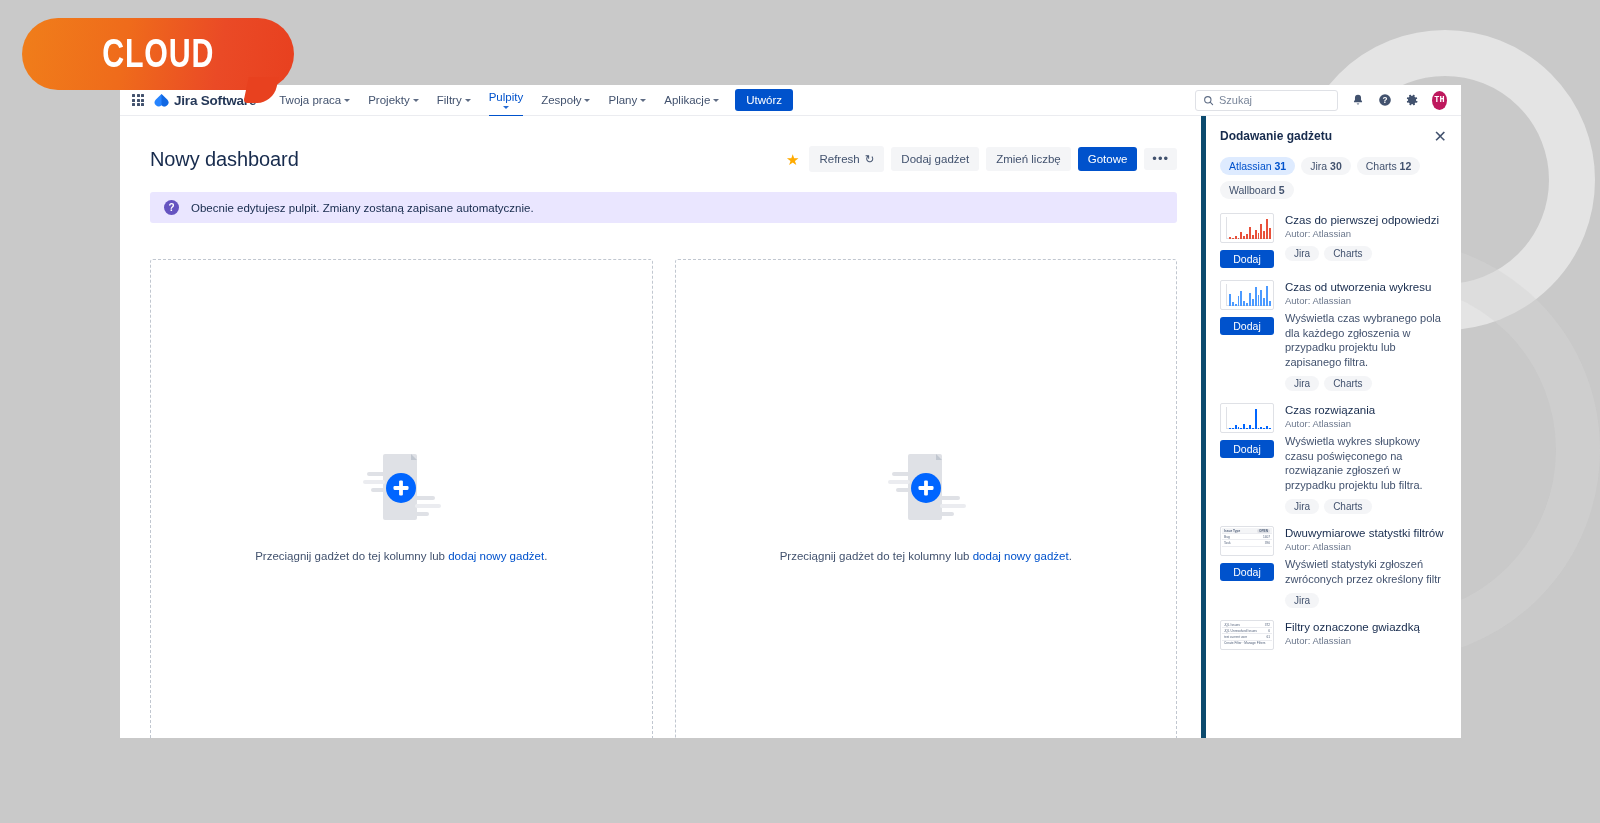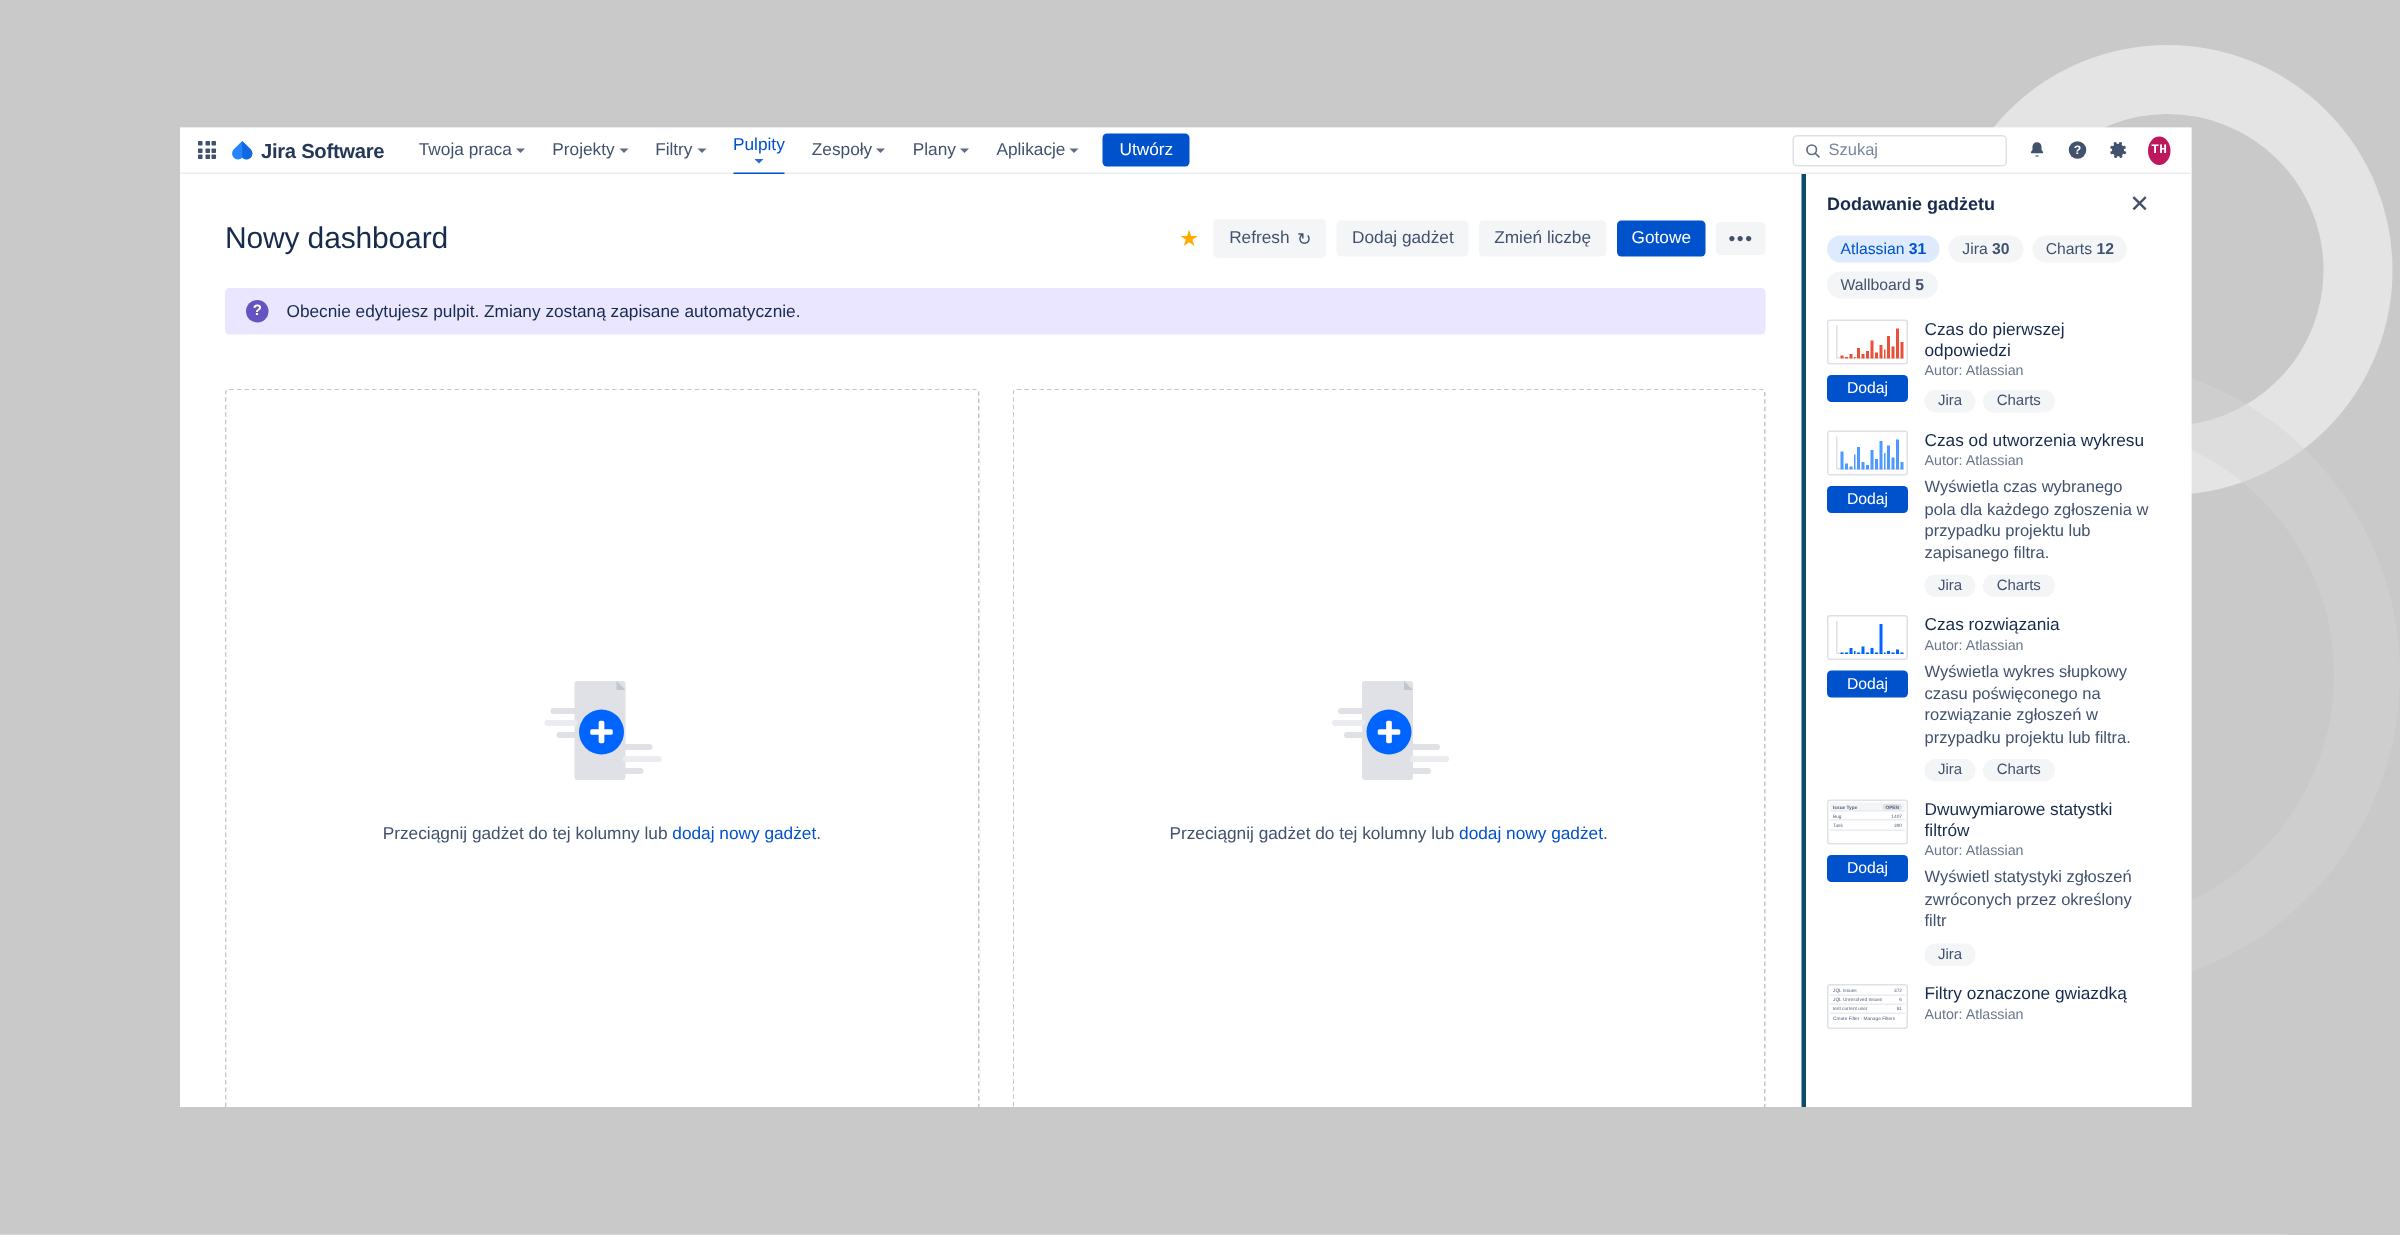--- a/index.html
+++ b/index.html
@@ -175,22 +175,22 @@
     background: #fff;
   }
   .dz-art { position: relative; width: 92px; height: 78px; margin-bottom: 22px; }
   .dz-caption { font-size: 11.5px; color: #42526e; }
   .dz-caption a { color: #0052cc; text-decoration: none; cursor: pointer; }
 
   
   .panel {
     width: 260px; flex: 0 0 260px;
     background: #fff;
-    border-left: 3px solid #0c4a6e;
-    padding: 13px 28px 0 14px;
+    border-left: 5px solid #0c4a6e;
+    padding: 13px 14px 0 14px;
     overflow: hidden;
     position: relative;
   }
   .panel-head { display: flex; align-items: flex-start; }
   .panel-title { font-size: 12px; font-weight: 700; color: #172b4d; }
   .panel-close {
     margin-left: auto; cursor: pointer;
     color: #42526e; line-height: 1;
   }
   .panel-search {
@@ -634,14 +634,17 @@
               <div class="g-author">Autor: Atlassian</div>
 
             </div>
           </div>
 
         </div>
       </div>
     </div>
   </div>
 
+  <div class="cloud-badge">
+    <span class="cloud-text">CLOUD</span>
+  </div>
 
 </div>
 
 </body></html>

